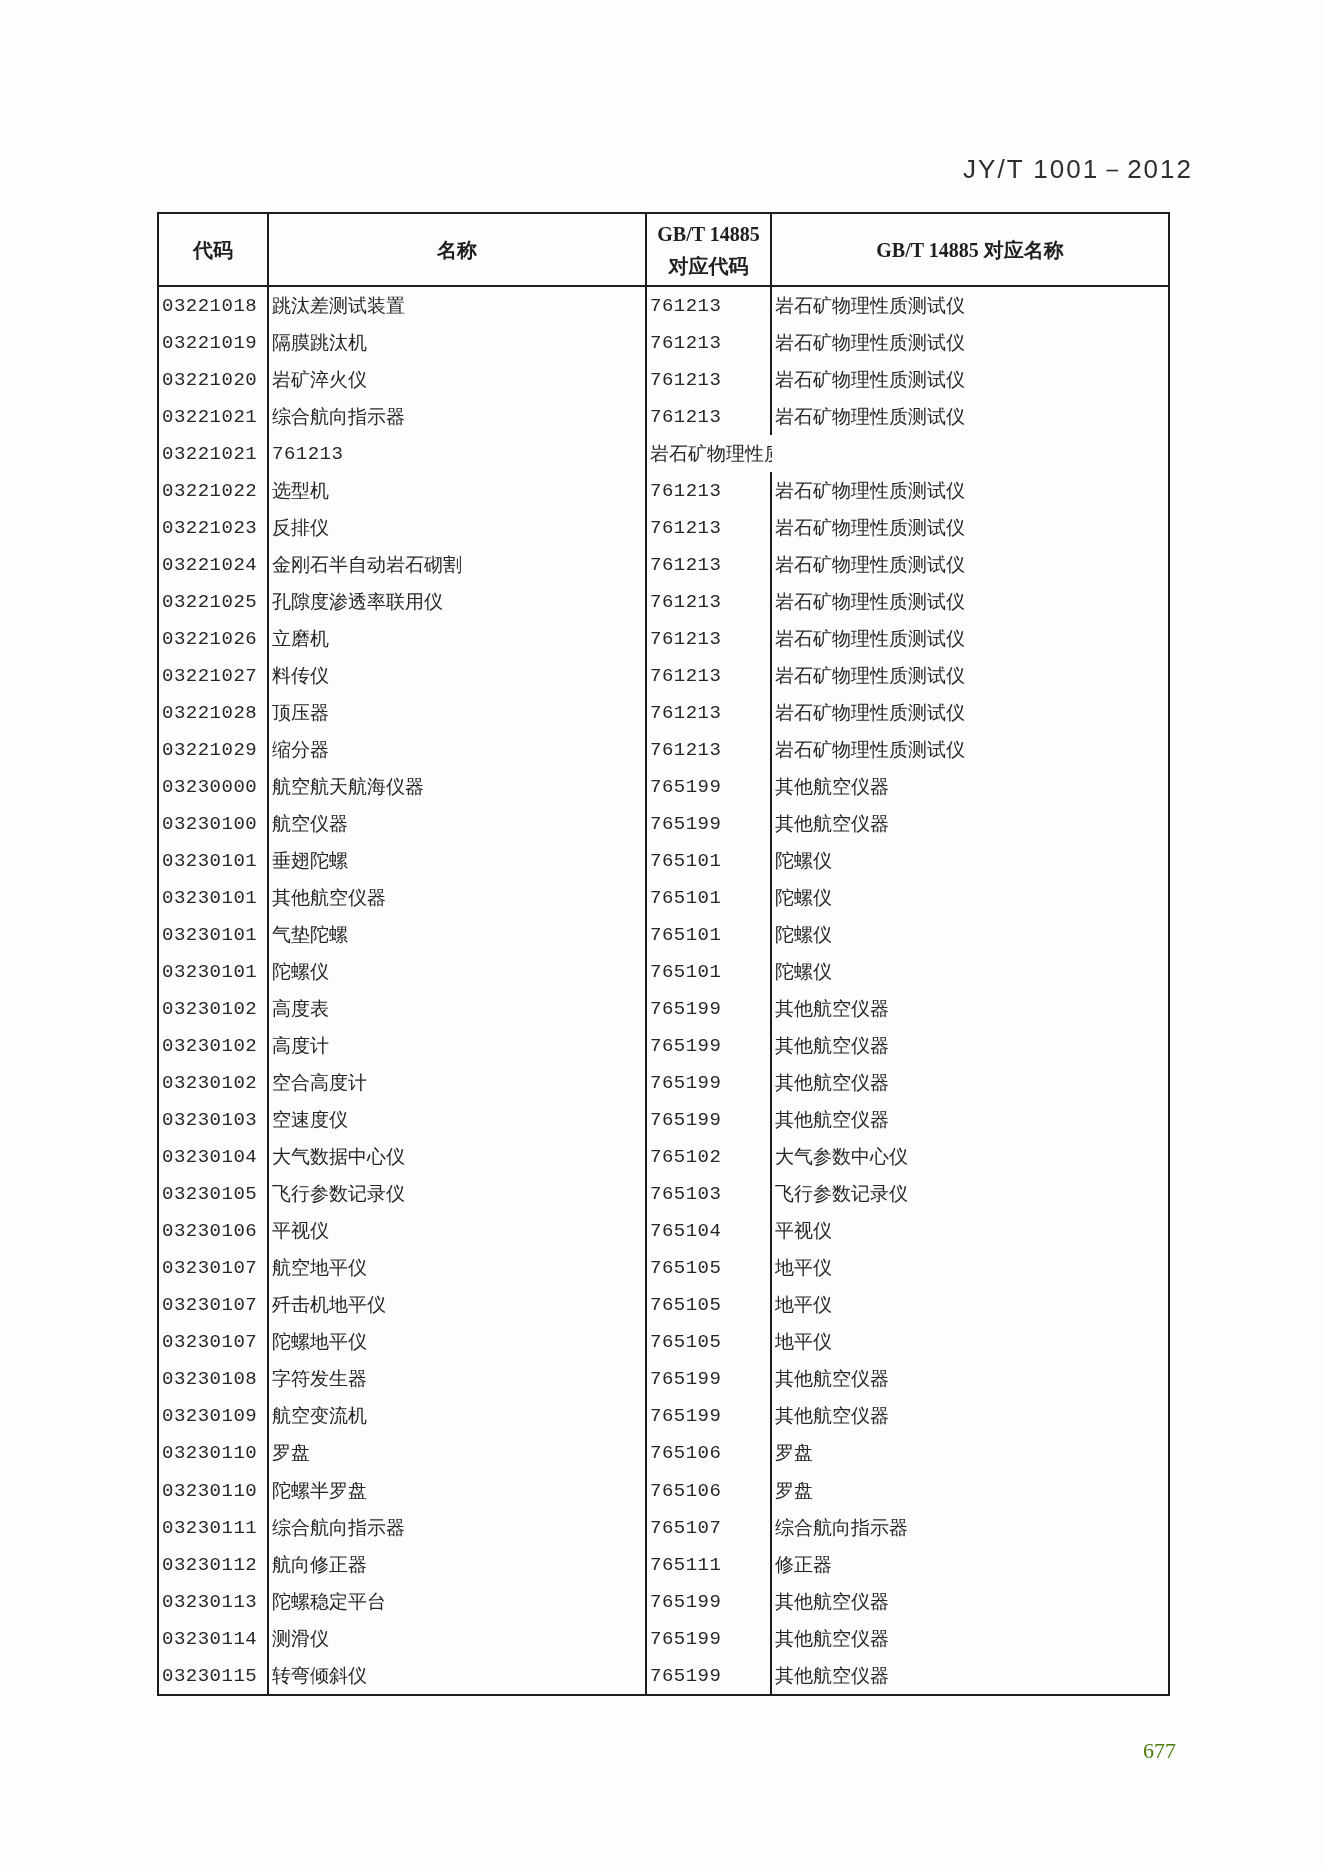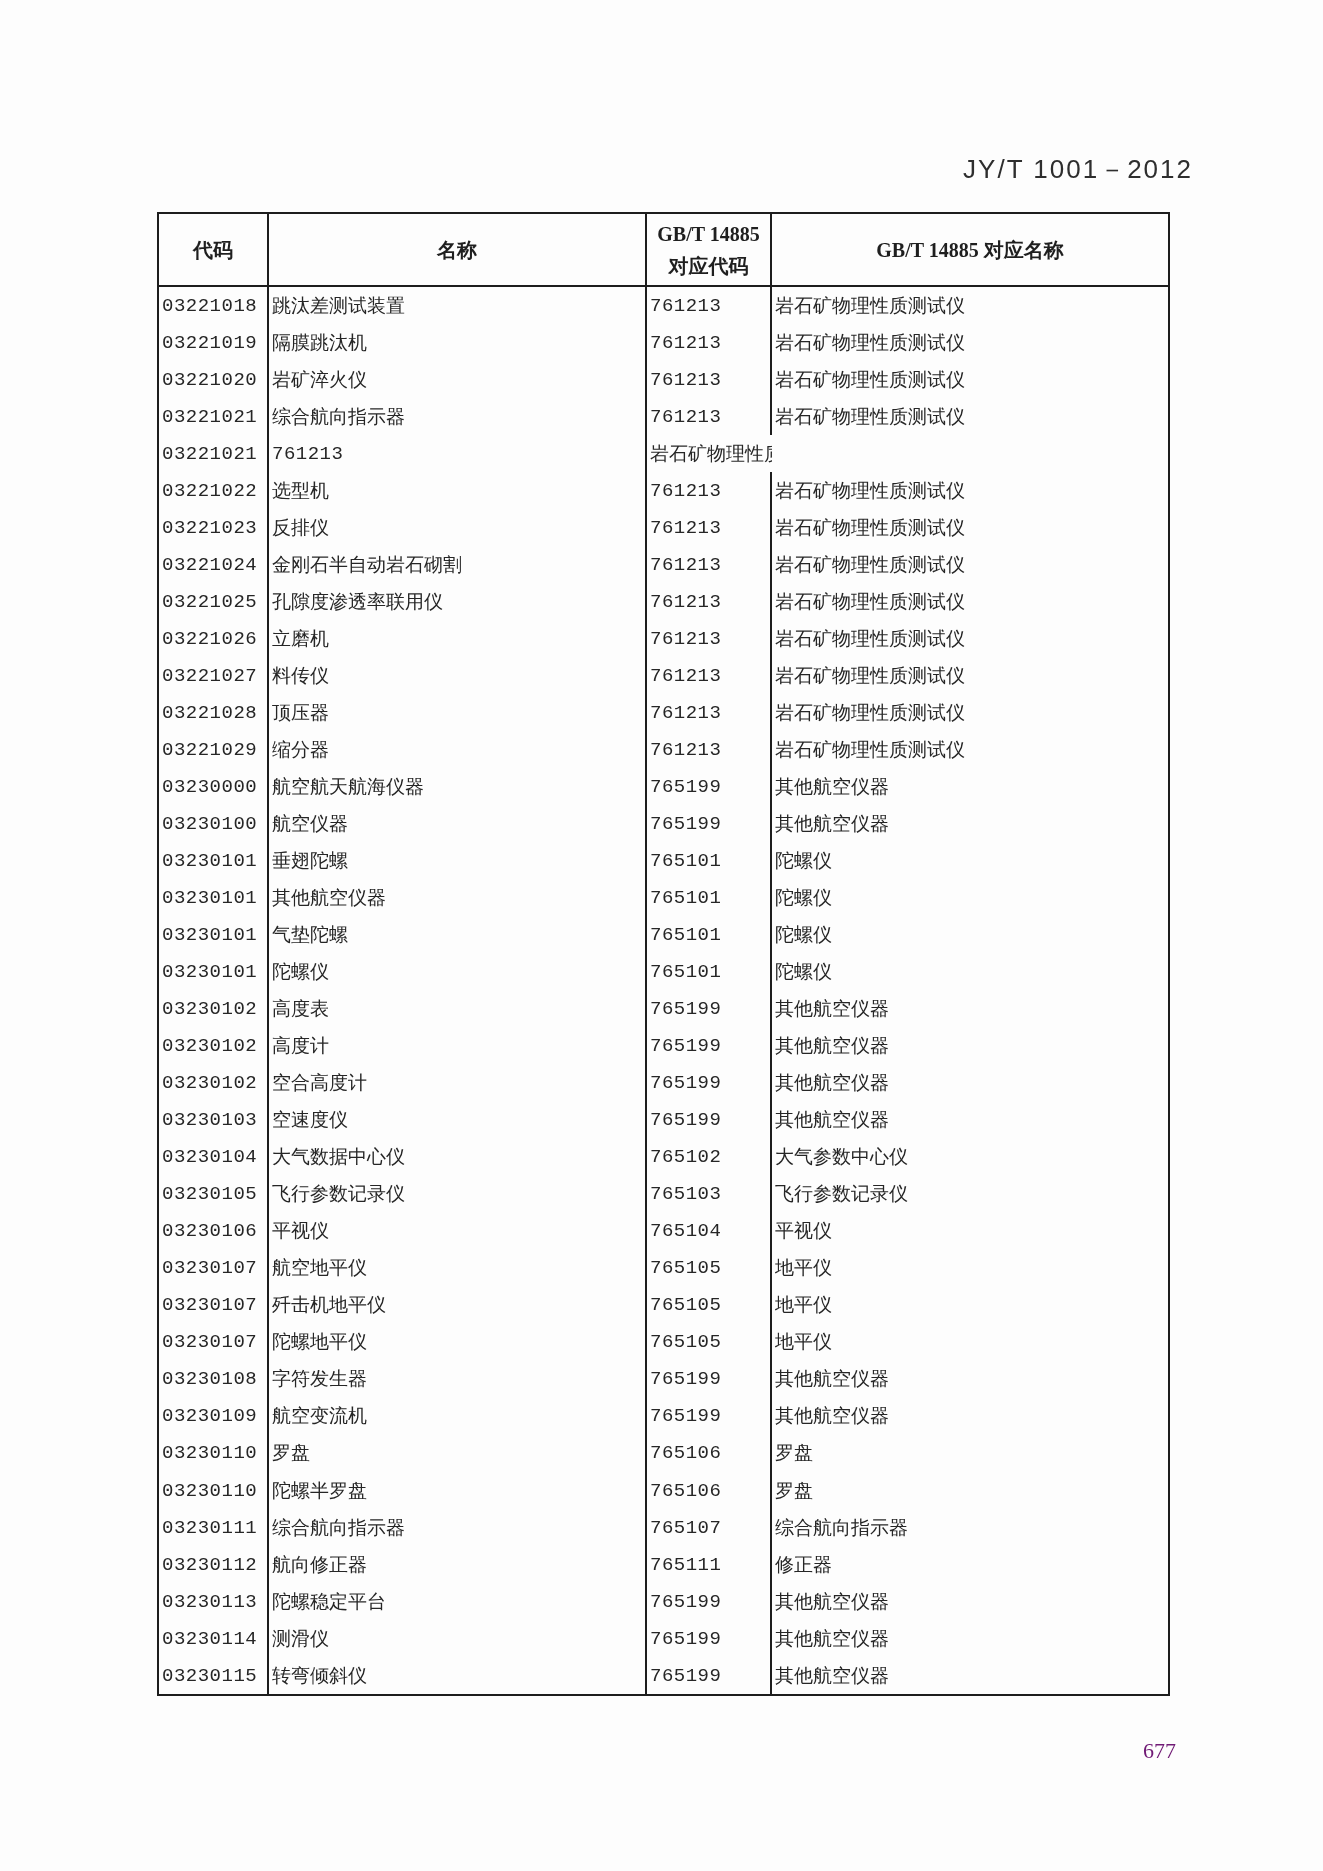--- a/index.html
+++ b/index.html
@@ -60,21 +60,21 @@
     padding-left:3px;
     overflow:hidden;
     white-space:nowrap;
   }
   .td:last-child{border-right:none;}
   .td.code{letter-spacing:0.5px;}
   .page-number{
     position:absolute;
     top:1738px;right:147px;
     font-size:22px;
-    color:#701a75;
+    color:#4d7c0f;
   }
 </style>
 </head>
 <body>
 
 <div class="page">
 
   <div class="doc-code">JY/T 1001－2012</div>
 
   <div class="tbl">

